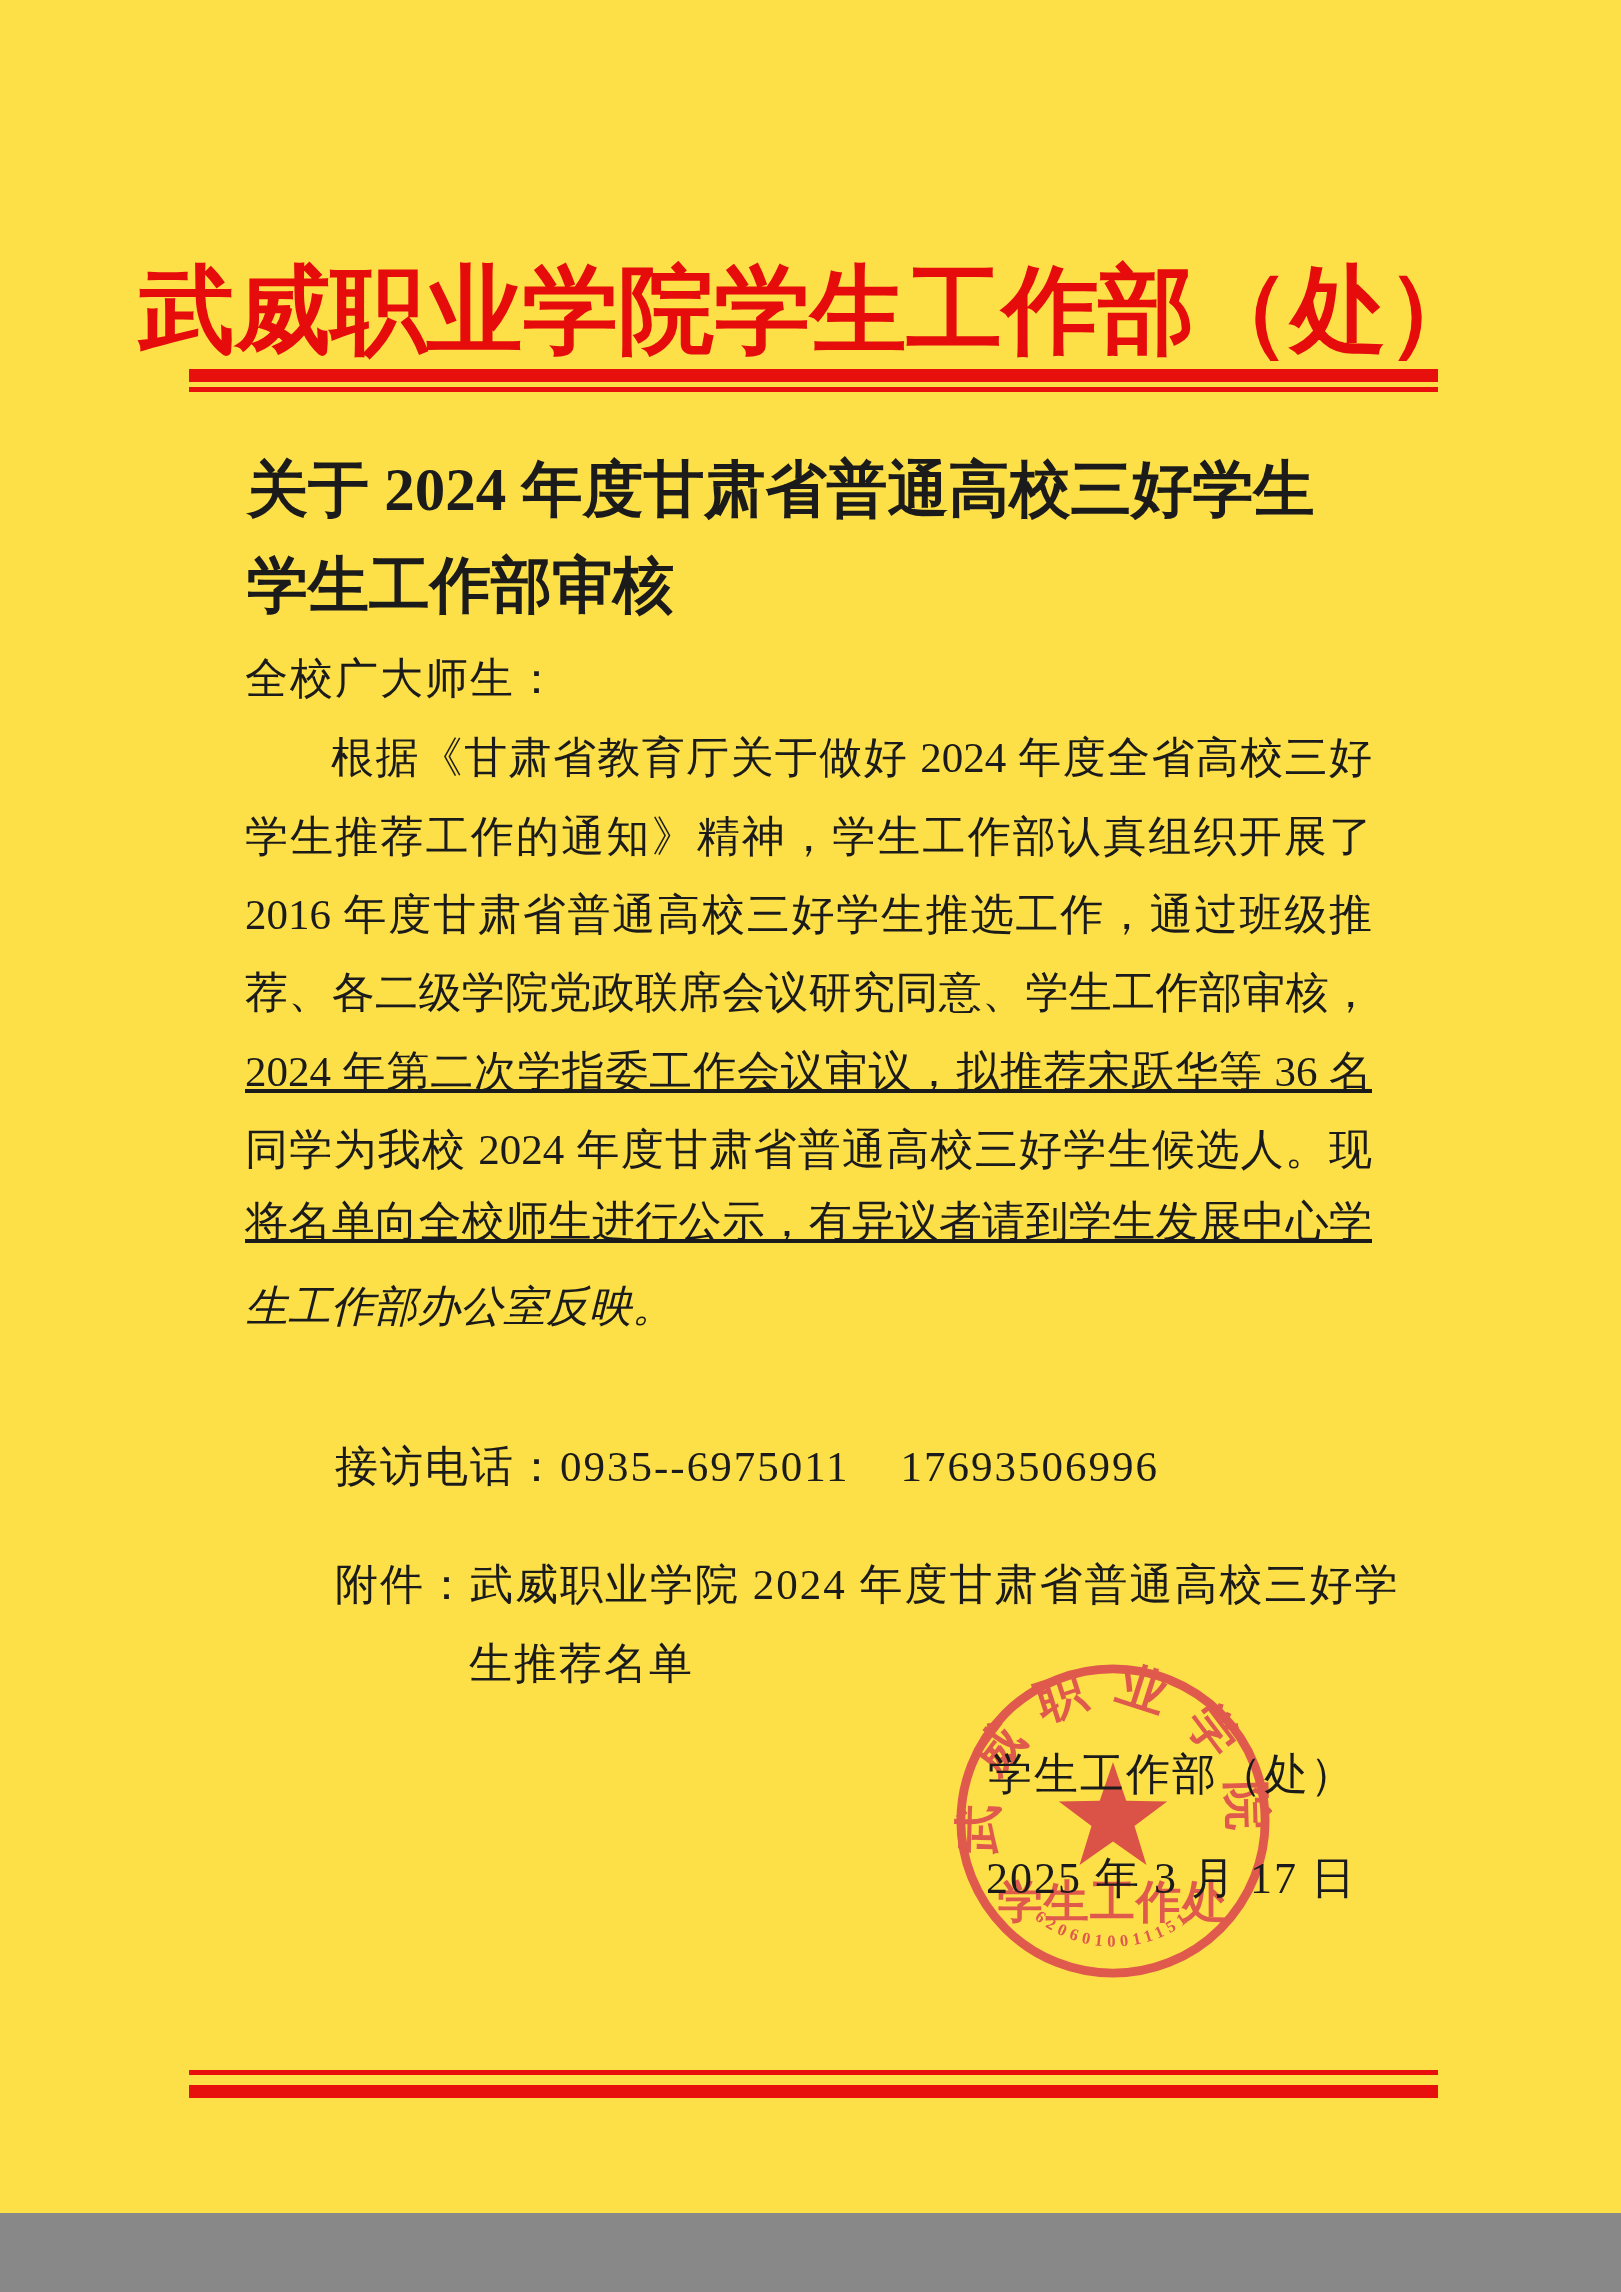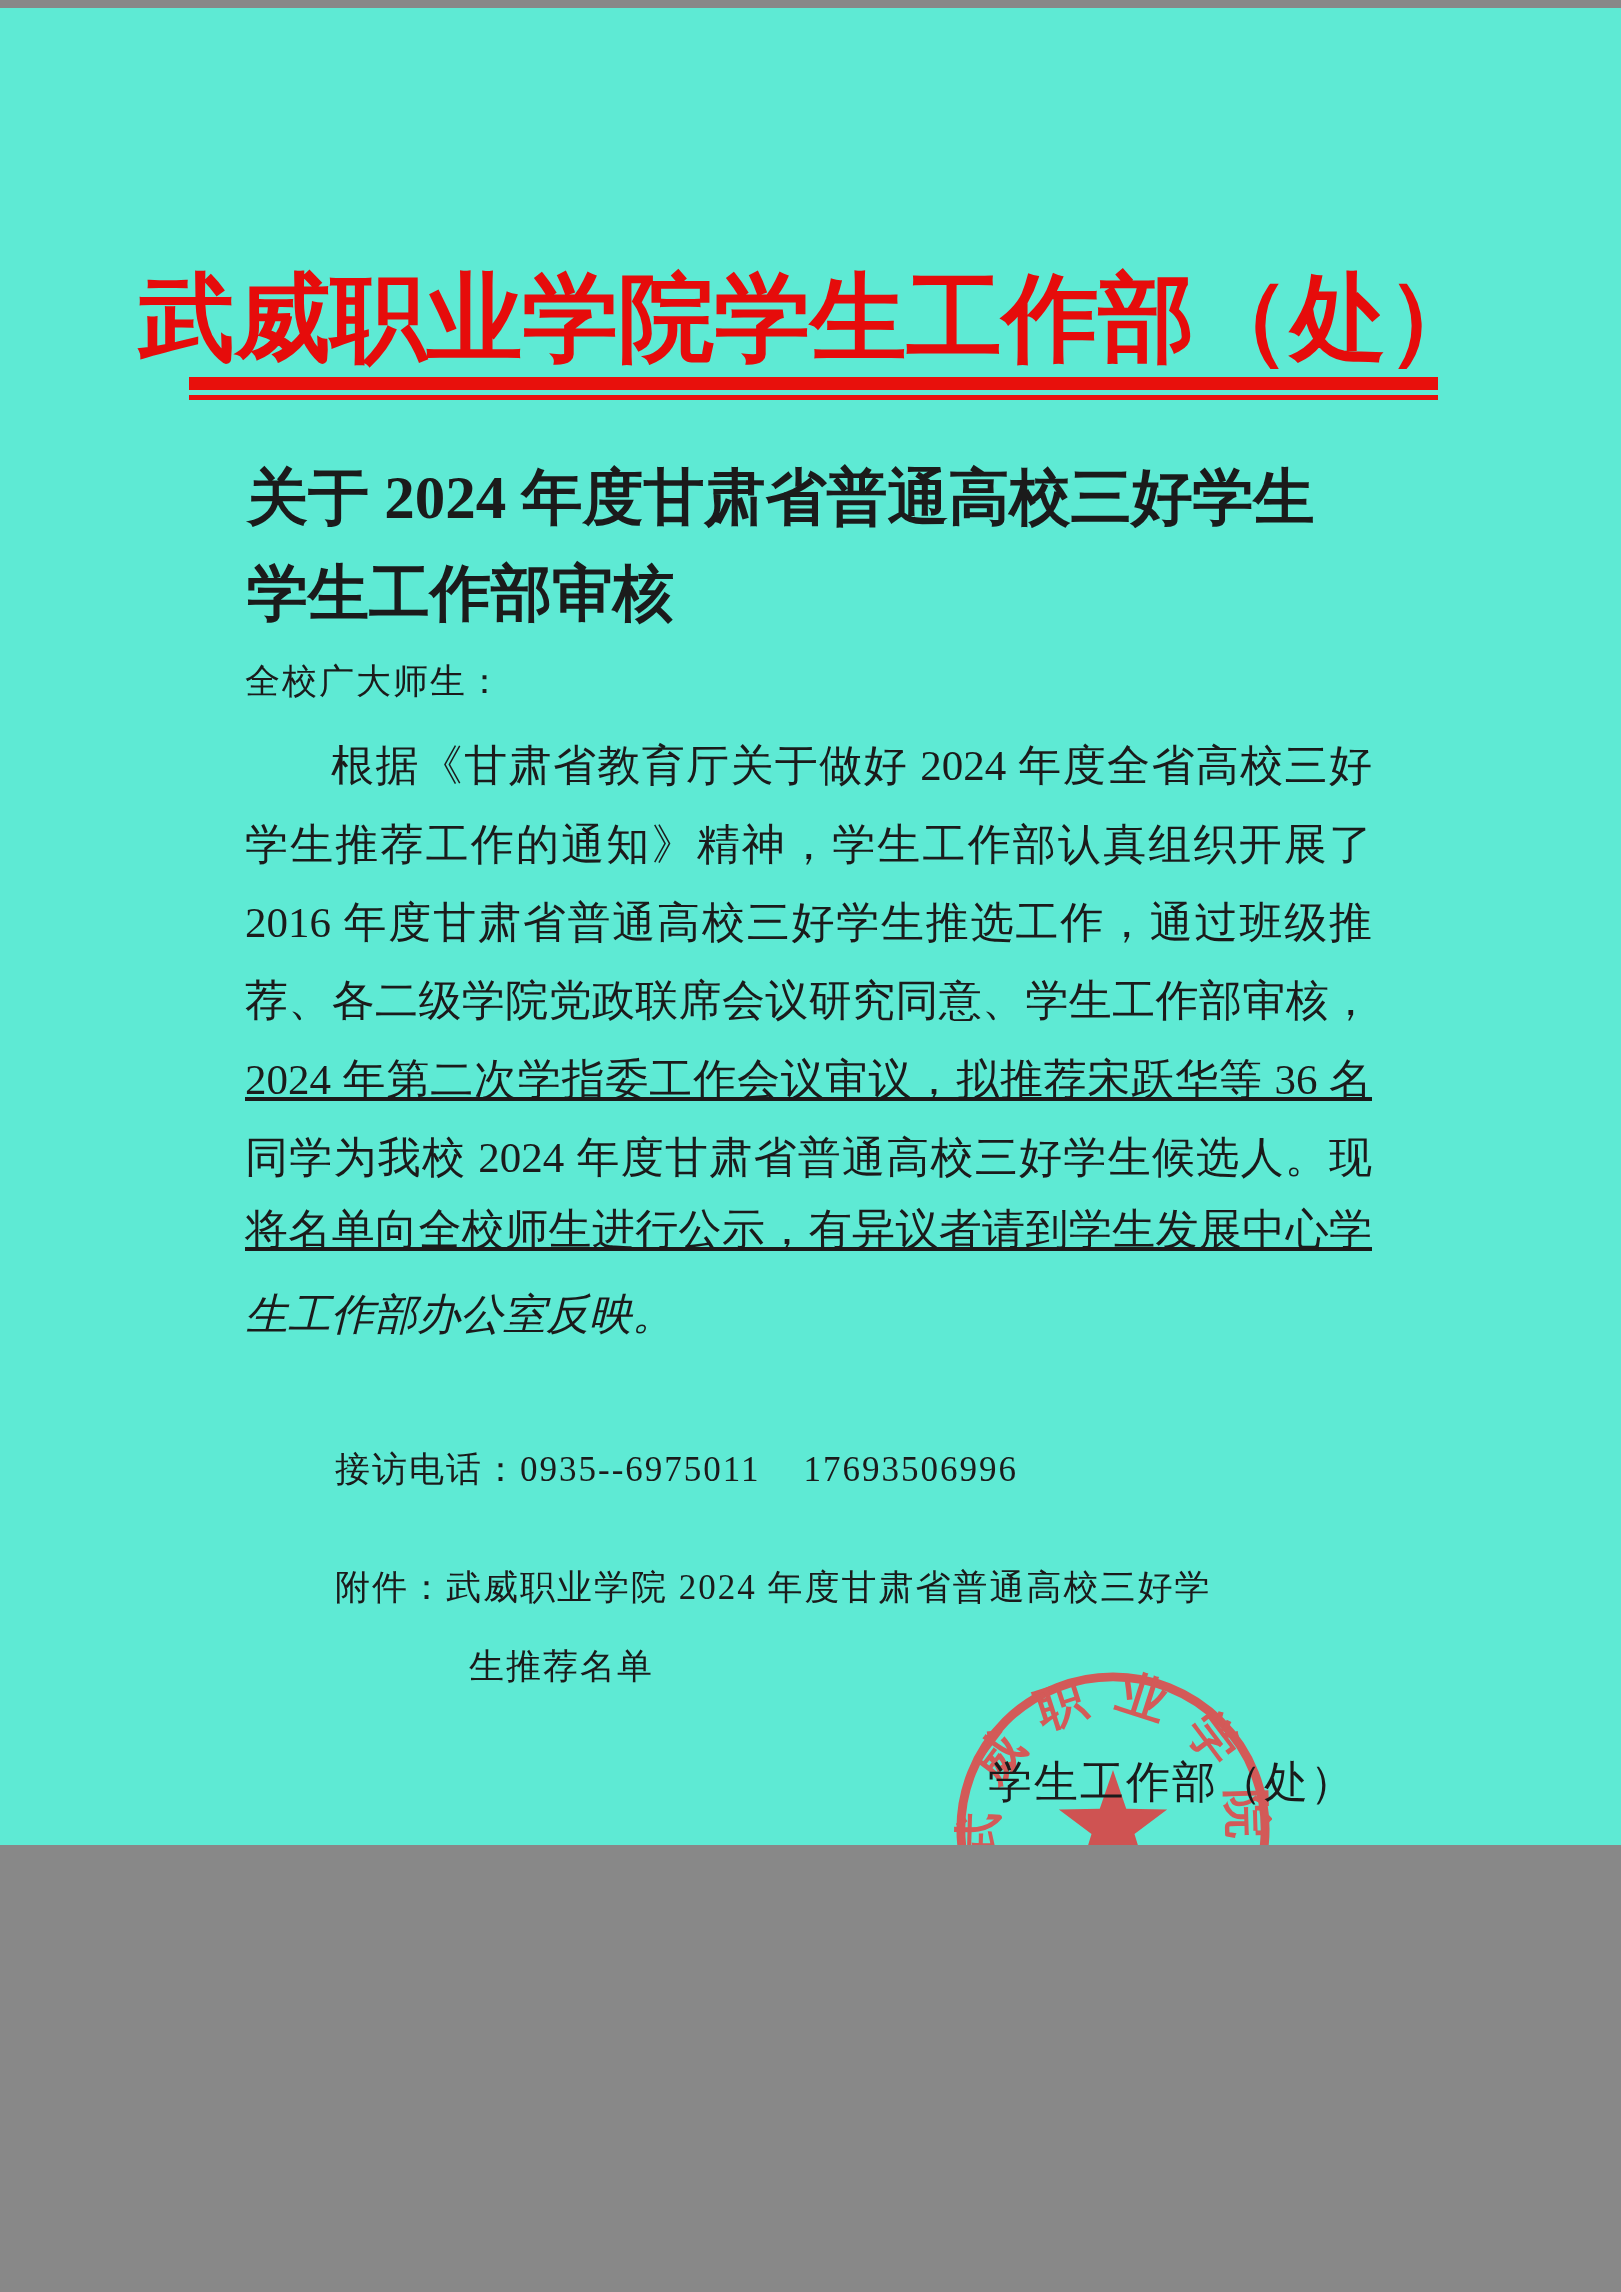--- a/index.html
+++ b/index.html
@@ -3,23 +3,23 @@
 <meta charset="utf-8">
 <style>
   :root { --ink:#1b1b1b; }
   html,body { margin:0; padding:0; }
   body {
     font-family: "Liberation Serif", "DejaVu Serif", serif;
     background:#888;
   }
   .page {
     position:relative;
-    width:1621px; height:1837px;
-    margin:8px auto;
-    background:#5eead4;
+    width:1621px; height:2213px;
+    margin:0 auto;
+    background:#fde047;
     overflow:hidden;
   }
   .abs { position:absolute; }
   .org-title {
     left:0; top:247px; width:1621px;
     text-align:center;
     font-size:96px; font-weight:bold;
     letter-spacing:0px;
     white-space:nowrap;
   }
@@ -37,21 +37,21 @@
     left:245px; width:1127px;
     font-size:43px; color:var(--ink);
     line-height:55px;
     text-align:justify;
     text-align-last:justify;
   }
   .doc-line.indent { text-indent:86px; }
   .doc-line.last { text-align-last:left;font-style:italic; }
   .plain-line {
     position:absolute;
-    font-size:35px; color:var(--ink);
+    font-size:43px; color:var(--ink);
     letter-spacing:2px;
     white-space:pre;
   }
   .sig-line {
     position:absolute;
     font-size:44px; color:var(--ink);
     letter-spacing:2px;
     white-space:pre;
     z-index:3;
   }

